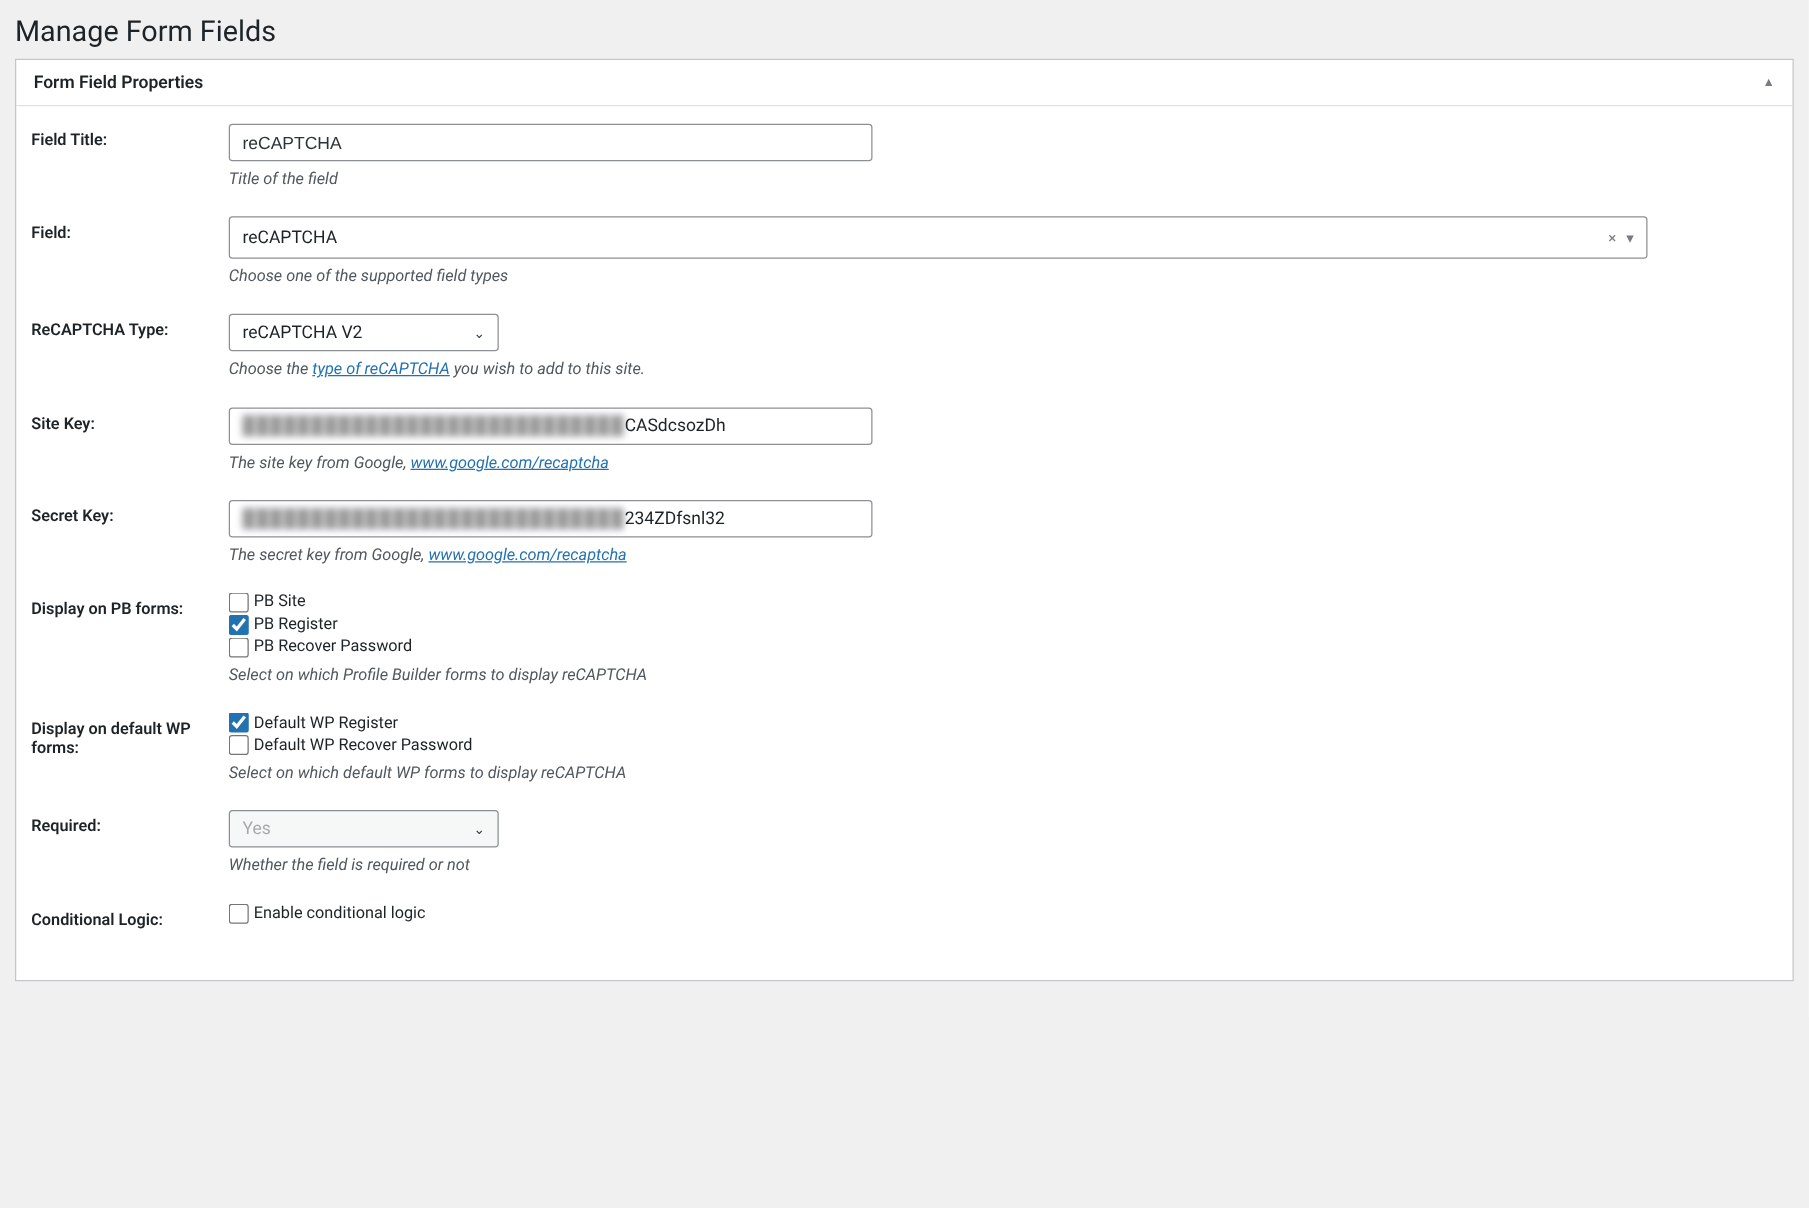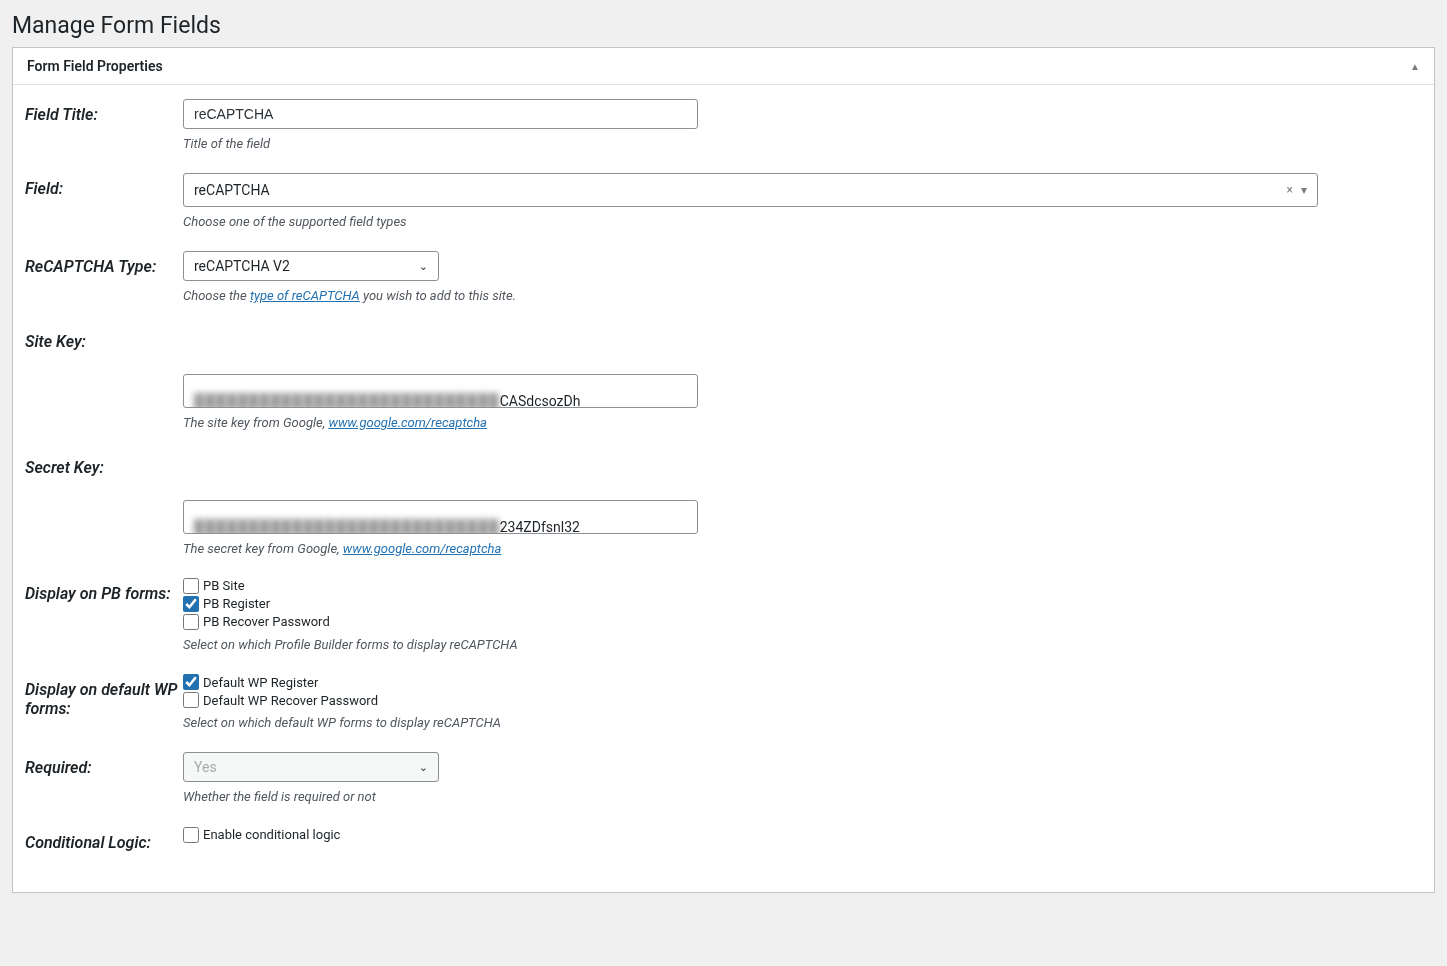--- a/index.html
+++ b/index.html
@@ -42,23 +42,22 @@
     }
     .form-row {
       display: flex;
       align-items: flex-start;
       margin-bottom: 20px;
     }
     .form-label {
       width: 158px;
       flex-shrink: 0;
       font-weight: 600;
-      font-size: 16px;
+      font-size: 13px;
       padding-top: 6px;
-      font-style: italic;
     }
     .form-control-wrap {
       flex: 1;
     }
     .input-text {
       width: 515px;
       height: 30px;
       border: 1px solid #8c8f94;
       border-radius: 3px;
       padding: 0 10px;
@@ -71,27 +70,26 @@
       color: transparent;
       text-shadow: 0 0 6px rgba(0,0,0,0.4);
       user-select: none;
       letter-spacing: 1px;
     }
     .key-display {
       width: 515px;
       height: 30px;
       border: 1px solid #8c8f94;
       border-radius: 3px;
-      padding: 16px 10px;
+      padding: 4px 10px;
       font-size: 14px;
       background: #fff;
       line-height: 20px;
       white-space: nowrap;
       overflow: hidden;
-      margin-top: 48px;
     }
     .select-wide {
       width: 1135px;
       max-width: calc(100% - 0px);
       height: 34px;
       border: 1px solid #8c8f94;
       border-radius: 3px;
       padding: 0 10px;
       font-size: 14px;
       background: #fff;
@@ -101,21 +99,21 @@
       position: relative;
     }
     .select-wide .sel-actions {
       display: flex;
       align-items: center;
       gap: 8px;
       color: #787c82;
       font-size: 12px;
     }
     .dropdown {
-      width: 256px;
+      width: 216px;
       height: 30px;
       border: 1px solid #8c8f94;
       border-radius: 3px;
       padding: 0 10px;
       font-size: 14px;
       background: #fff;
       display: flex;
       align-items: center;
       justify-content: space-between;
     }

